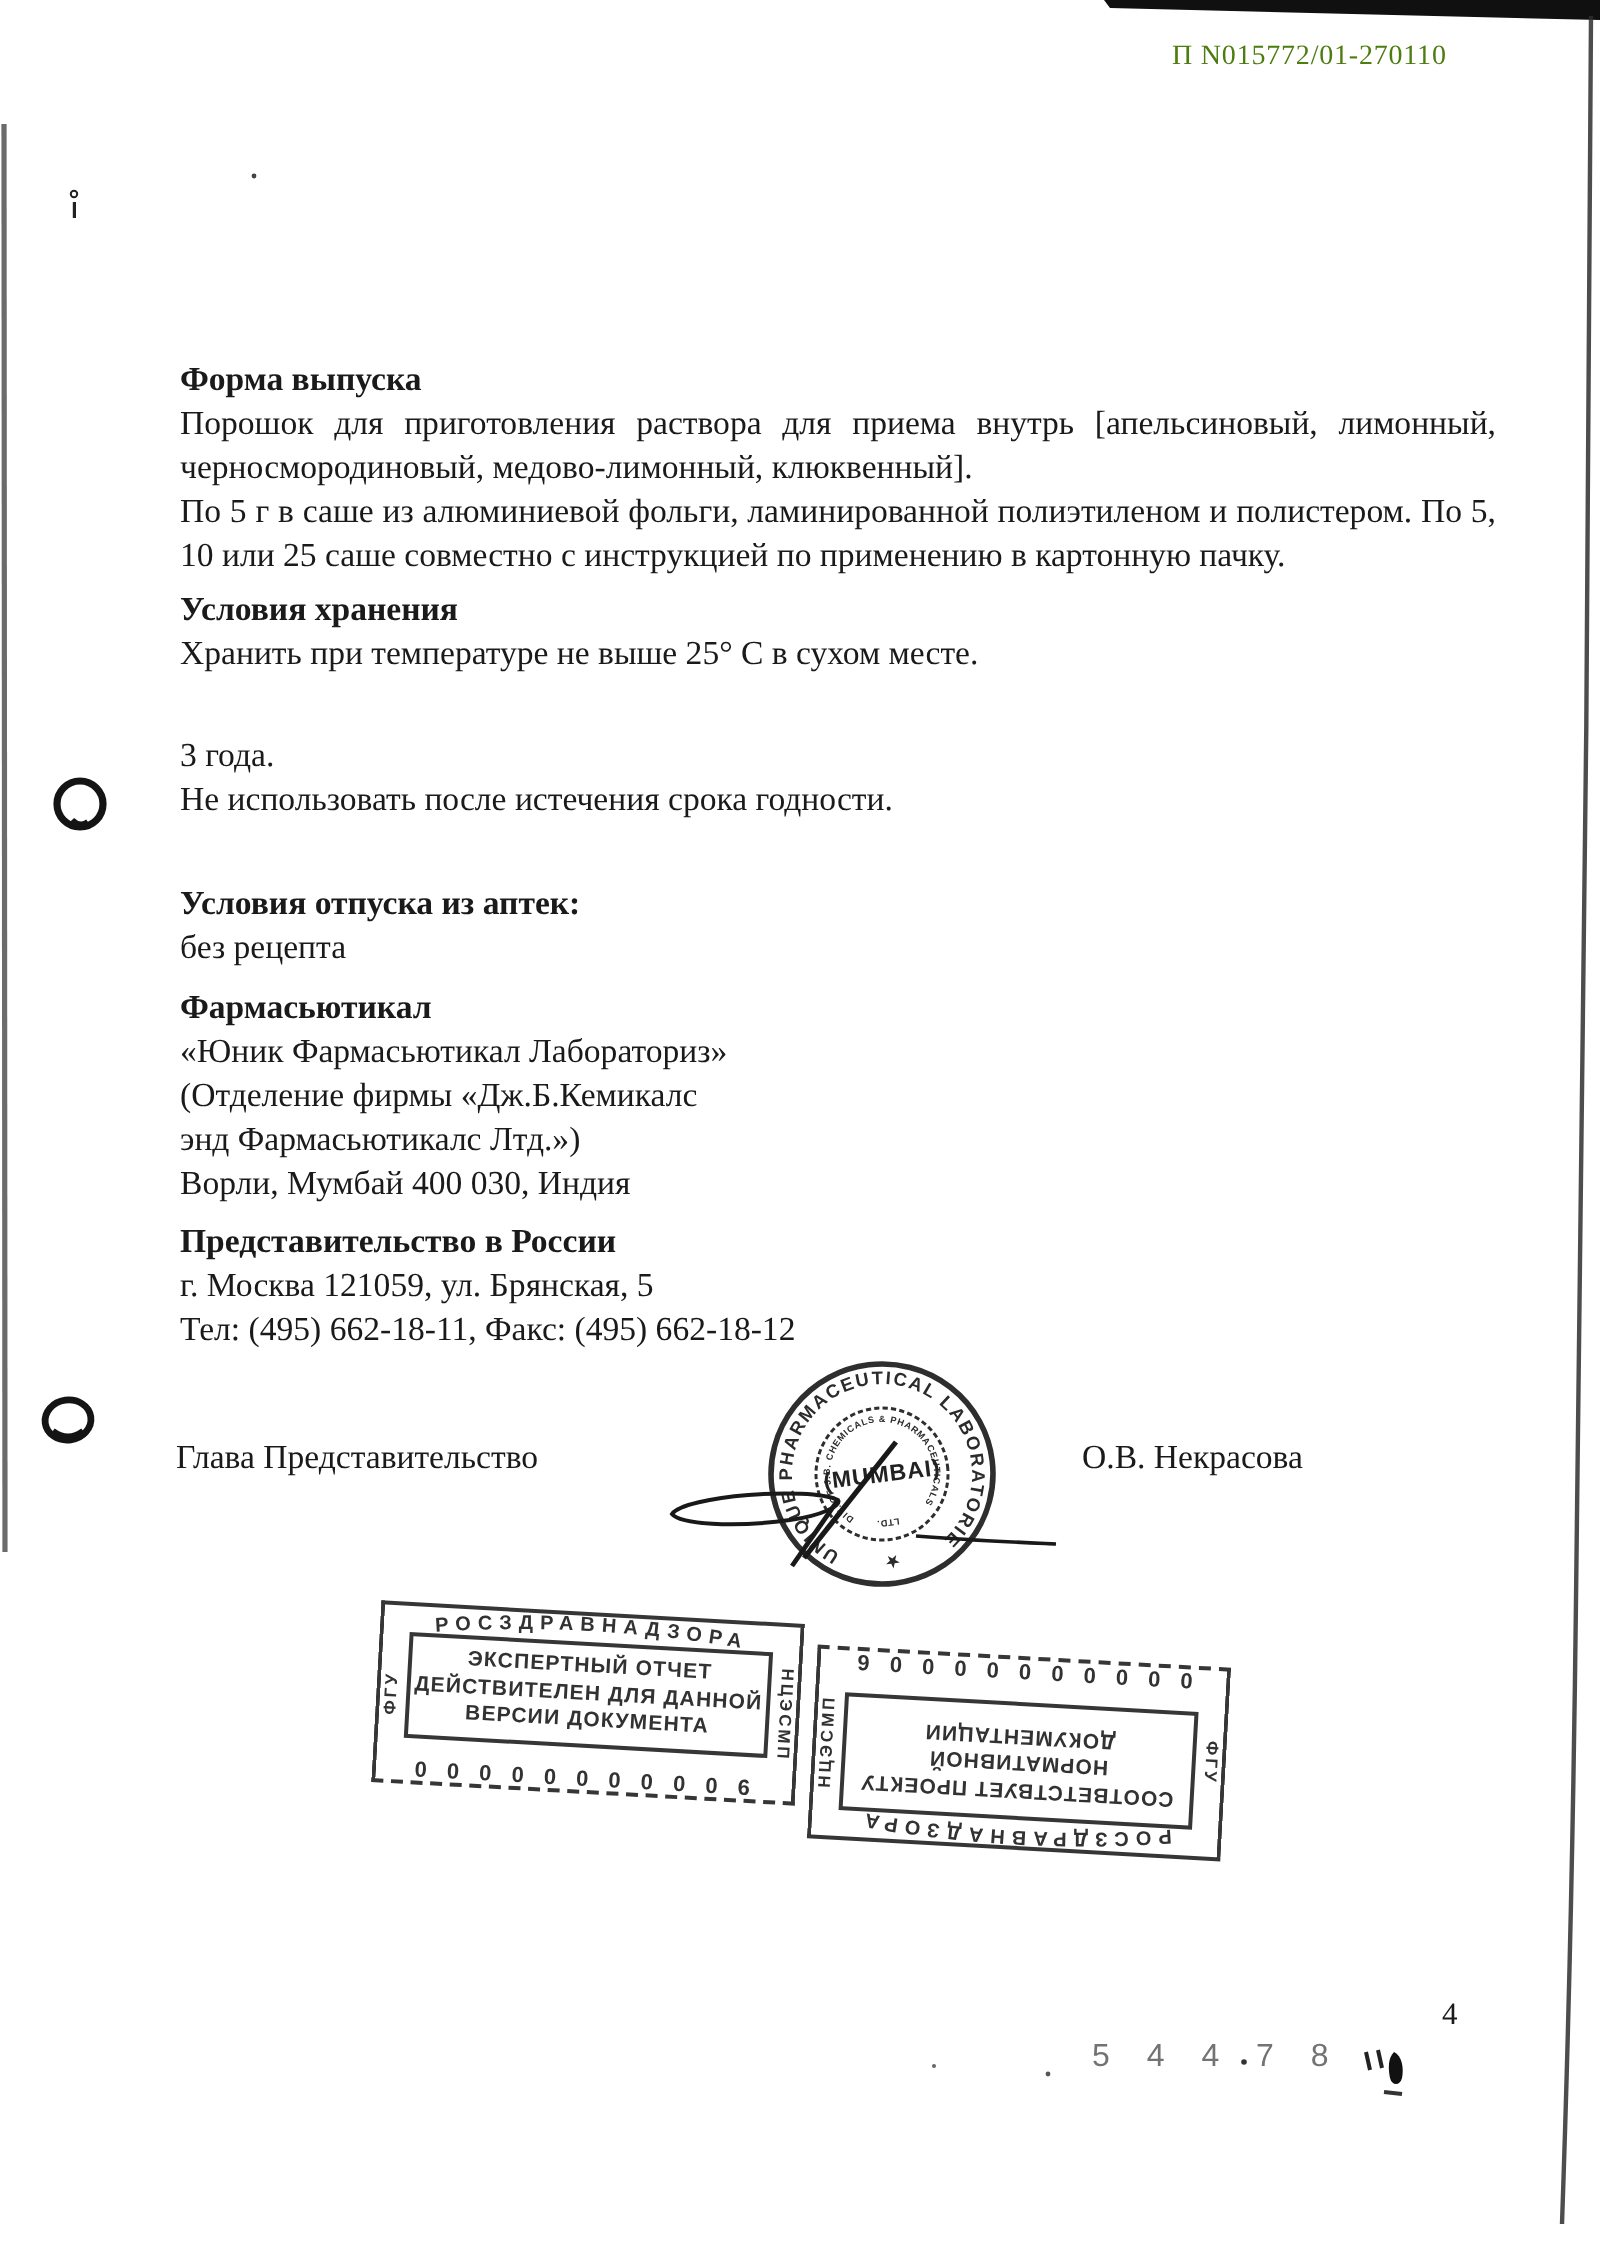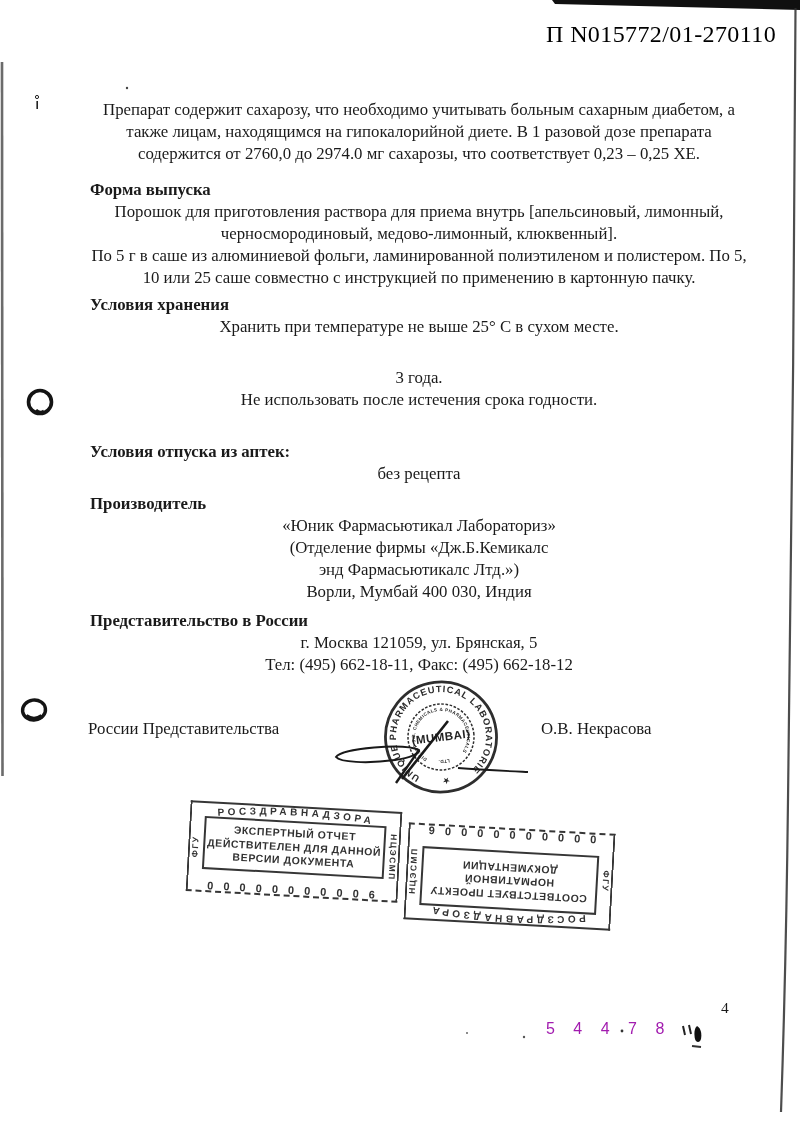--- a/index.html
+++ b/index.html
@@ -3,34 +3,34 @@
 <meta charset="utf-8">
 <style>
   html,body{margin:0;padding:0;background:#e8e8e8;}
   .page{
     position:relative;width:800px;height:1123px;background:#ffffff;
     overflow:hidden;margin:0 auto;
     font-family:"Liberation Serif","DejaVu Serif",serif;color:#1a1a1a;
   }
   
   .regnum{
-    position:absolute;left:546px;top:21px;font-size:24px;letter-spacing:.4px;
-    color:#000000;
+    position:absolute;left:586px;top:21px;font-size:14px;letter-spacing:.4px;
+    color:#4d7c0f;
   }
   .sec{position:absolute;left:90px;width:658px;}
   .sec h3{margin:0;font-size:16.8px;font-weight:700;line-height:21.9px;}
-  .sec p{margin:0;font-size:16.8px;line-height:21.9px;text-align:center;}
+  .sec p{margin:0;font-size:16.8px;line-height:21.9px;}
   .just{text-align:justify;}
   .sigrow{position:absolute;left:0;top:719px;width:800px;height:24px;}
   .sigrow .t{position:absolute;left:88px;font-size:16.8px;}
   .sigrow .n{position:absolute;left:541px;font-size:16.8px;}
   .pagenum{position:absolute;left:721px;top:999px;font-size:15.5px;}
   .docdigits{
     position:absolute;left:546px;top:1020px;font-size:16px;letter-spacing:7px;
-    font-family:"Liberation Sans","DejaVu Sans",sans-serif;color:#a21caf;
+    font-family:"Liberation Sans","DejaVu Sans",sans-serif;color:#737373;
   }
   
   .stamp{
     position:absolute;color:#262626;
     font-family:"Liberation Sans","DejaVu Sans",sans-serif;opacity:.94;
   }
   .stamp-expert{left:188px;top:806px;width:212px;height:91px;transform:rotate(3.2deg);}
   .stamp-conform{left:406px;top:828px;width:207px;height:97px;transform:rotate(183.2deg);}
   .stamp-frame{position:absolute;inset:0;border:2.5px solid #2a2a2a;border-bottom-style:dashed;}
   .stamp-arc{position:absolute;top:0;left:0;width:100%;height:18px;}
@@ -61,23 +61,20 @@
   
   .artifacts{position:absolute;inset:0;pointer-events:none;z-index:6;}
 </style>
 </head>
 <body>
 
 <div class="page">
 
   <div class="regnum">П N015772/01-270110</div>
 
-  <div class="sec" style="top:99px">
-    <p class="just">Препарат содержит сахарозу, что необходимо учитывать больным сахарным диабетом, а также лицам, находящимся на гипокалорийной диете. В 1 разовой дозе препарата содержится  от 2760,0 до 2974.0 мг сахарозы, что  соответствует   0,23 – 0,25 ХЕ.</p>
-  </div>
 
   <div class="sec" style="top:179px">
     <h3>Форма выпуска</h3>
     <p class="just">Порошок для приготовления раствора для приема внутрь [апельсиновый, лимонный, черносмородиновый, медово-лимонный, клюквенный].</p>
     <p class="just">По 5 г в саше из алюминиевой фольги, ламинированной полиэтиленом и полистером. По 5, 10 или 25 саше совместно с инструкцией по применению в картонную пачку.</p>
   </div>
 
   <div class="sec" style="top:294px">
     <h3>Условия хранения</h3>
     <p>Хранить при температуре не выше 25° С в сухом месте.</p>
@@ -87,35 +84,35 @@
     <p>3 года.</p>
     <p>Не использовать после истечения срока годности.</p>
   </div>
 
   <div class="sec" style="top:441px">
     <h3>Условия отпуска из аптек:</h3>
     <p>без рецепта</p>
   </div>
 
   <div class="sec" style="top:493px">
-    <h3>Производитель</h3>
+    <h3>Фармасьютикал</h3>
     <p>«Юник Фармасьютикал Лабораториз»</p>
     <p>(Отделение фирмы «Дж.Б.Кемикалс</p>
     <p>энд  Фармасьютикалс   Лтд.»)</p>
     <p>Ворли, Мумбай 400 030, Индия</p>
   </div>
 
   <div class="sec" style="top:610px">
     <h3>Представительство в России</h3>
     <p>г. Москва 121059, ул. Брянская, 5</p>
     <p>Тел: (495) 662-18-11, Факс: (495) 662-18-12</p>
   </div>
 
   <div class="sigrow">
-    <span class="t">России Представительства</span>
+    <span class="t">Глава Представительство</span>
     <span class="n">О.В. Некрасова</span>
   </div>
 
   <svg class="seal" viewBox="0 0 120 118">
     <ellipse class="ring" cx="60" cy="59" rx="55.5" ry="55"></ellipse>
     <circle class="ring2" cx="60" cy="59" r="33"></circle>
     <defs>
       <path id="arcOuter" d="M 34.2,95.9 A 45,45 0 1 1 85.8,95.9" fill="none"></path>
       <path id="arcInner" d="M 45.1,80.3 A 26,26 0 1 1 74.9,80.3" fill="none"></path>
     </defs>

